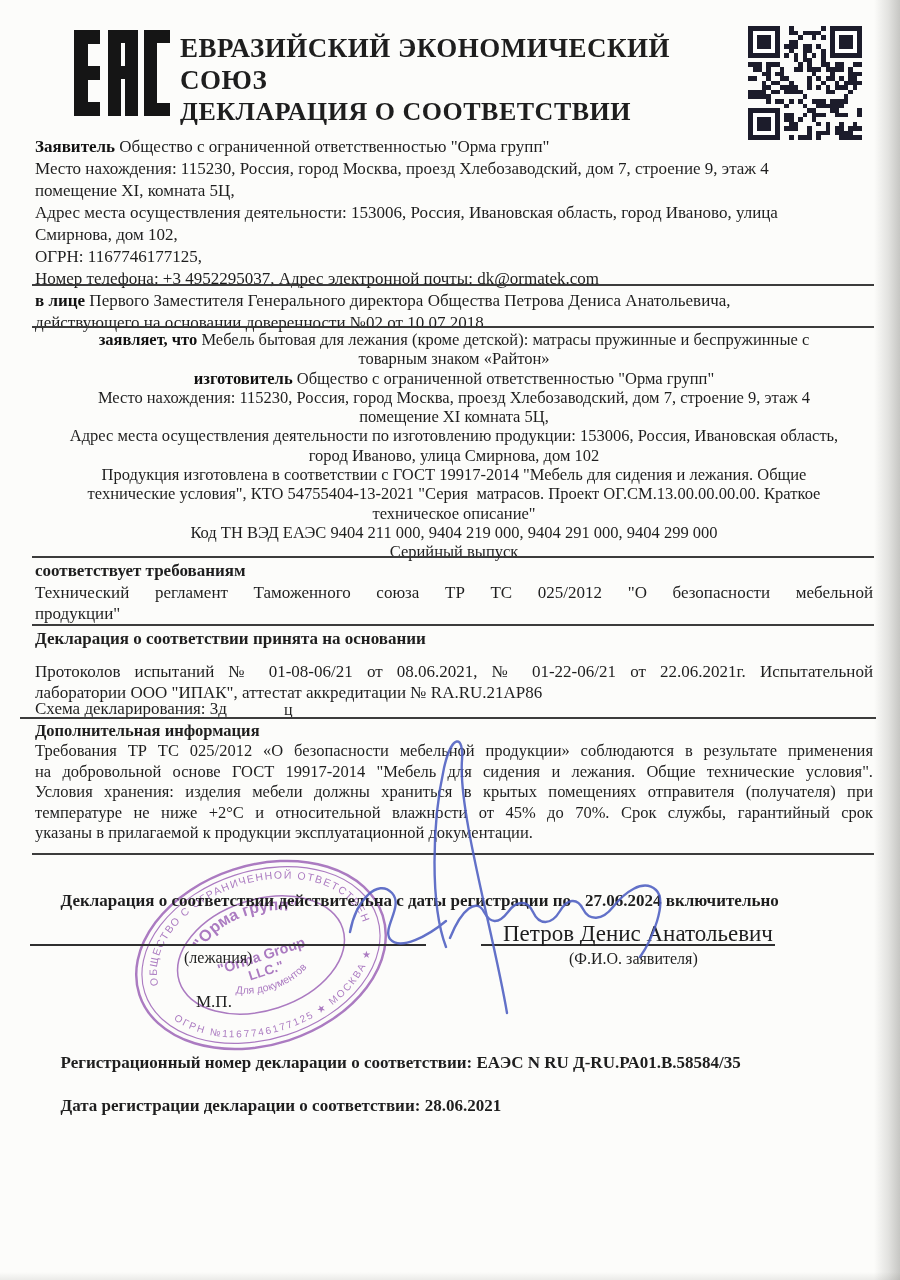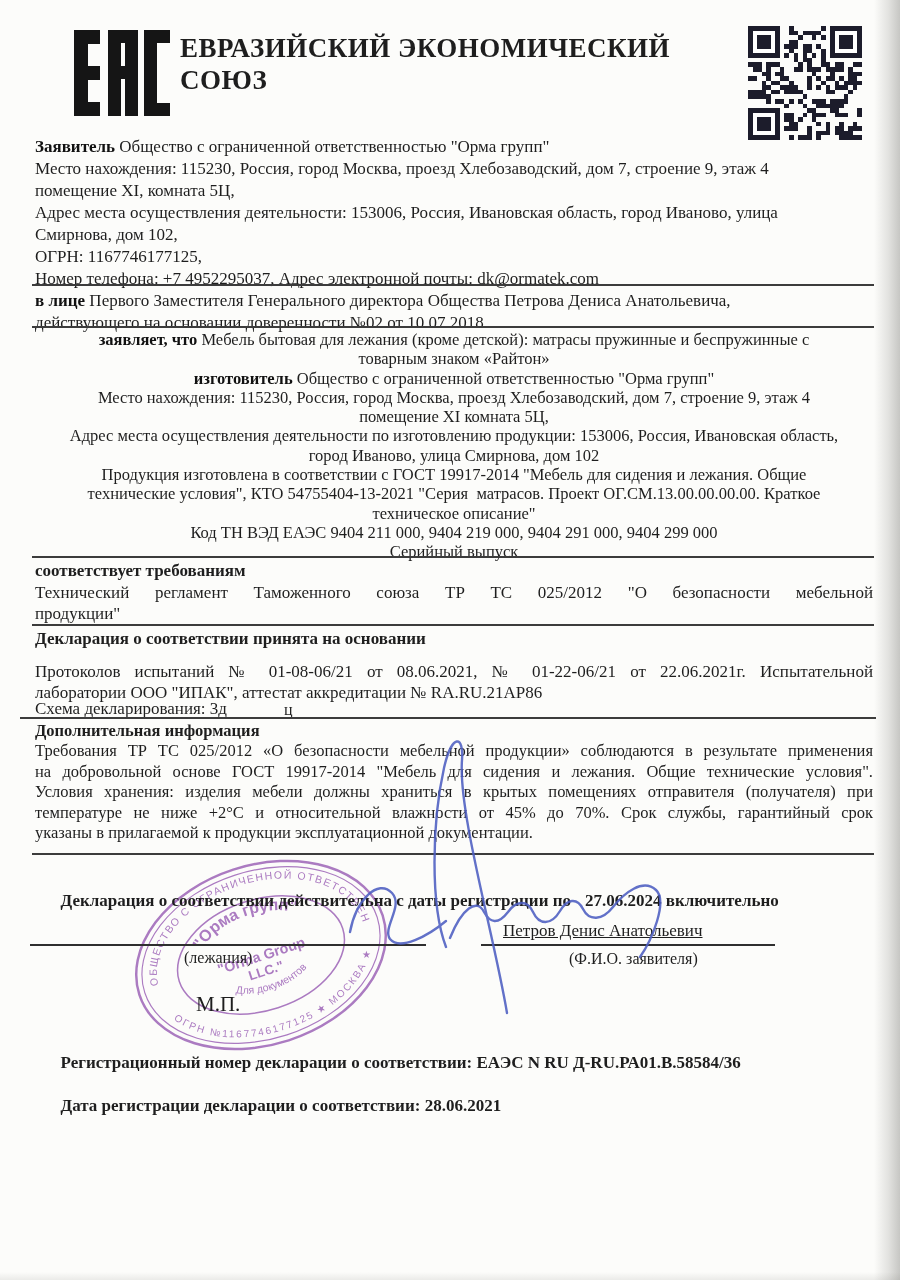--- a/index.html
+++ b/index.html
@@ -33,22 +33,22 @@
   .hdr { font-weight:bold; font-size:17px; }
   .divider { position:absolute; height:2px; background:#3c3c3c; }
   .stray { position:absolute; font-size:16px; color:#222; }
 
   .bold-line { position:absolute; left:35px; font-weight:bold; font-size:17px; white-space:pre-wrap; }
   .date-gap { margin-left:14px; }
 
   
   .sig-line { position:absolute; height:2px; background:#2f2f2f; }
   .caption { position:absolute; font-size:16px; }
-  .fio-name { position:absolute; font-size:17px;text-decoration:underline; }
-  .mp { position:absolute; font-size:21px; }
+  .fio-name { position:absolute; font-size:23px; }
+  .mp { position:absolute; font-size:17px; }
 
   .stamp { position:absolute; left:116px; top:850px; width:290px; height:210px;
     transform:rotate(-18deg); opacity:.82; z-index:2; }
   .ink { position:absolute; left:0; top:0; width:900px; height:1280px; pointer-events:none; z-index:4; }
   .textlayer { position:relative; z-index:3; }
 </style>
 </head>
 <body>
 
 <div class="page">
@@ -92,20 +92,21 @@
           <rect x="51" y="0" width="13" height="86"></rect>
         <rect x="34" y="0" width="30" height="13"></rect>
           <rect x="34" y="36" width="30" height="13"></rect>
         <rect x="70" y="0" width="13" height="86"></rect>
           <rect x="70" y="0" width="26" height="13"></rect>
         <rect x="70" y="73" width="26" height="13"></rect>
       </svg>
     </div>
     <div class="title-block">
       <div class="title-line1">ЕВРАЗИЙСКИЙ ЭКОНОМИЧЕСКИЙ СОЮЗ</div>
+      <div class="title-line2">ДЕКЛАРАЦИЯ О СООТВЕТСТВИИ</div>
     </div>
     <div class="qr">
       <svg id="qr" viewBox="0 0 25 25" width="114" height="114" shape-rendering="crispEdges">
           <rect x="9" y="0" width="1" height="1" fill="#1c1c2b"></rect>
           <rect x="16" y="0" width="1" height="1" fill="#1c1c2b"></rect>
           <rect x="9" y="1" width="1" height="1" fill="#1c1c2b"></rect>
           <rect x="10" y="1" width="1" height="1" fill="#1c1c2b"></rect>
           <rect x="12" y="1" width="1" height="1" fill="#1c1c2b"></rect>
           <rect x="13" y="1" width="1" height="1" fill="#1c1c2b"></rect>
           <rect x="14" y="1" width="1" height="1" fill="#1c1c2b"></rect>
@@ -312,21 +313,21 @@
         </svg>
     </div>
 
     <div class="sec lh22" style="top:136px">
       <div class="ln"><b>Заявитель</b><span> Общество с ограниченной ответственностью "Орма групп"</span></div>
       <div class="ln">Место нахождения: 115230, Россия, город Москва, проезд Хлебозаводский, дом 7, строение 9, этаж 4</div>
       <div class="ln">помещение XI, комната 5Ц,</div>
       <div class="ln">Адрес места осуществления деятельности: 153006, Россия, Ивановская область, город Иваново, улица</div>
       <div class="ln">Смирнова, дом 102,</div>
       <div class="ln">ОГРН: 1167746177125,</div>
-      <div class="ln">Номер телефона: +7 4952295037, Адрес электронной почты: dk@ormatek.com</div>
+      <div class="ln">Номер телефона: +3 4952295037, Адрес электронной почты: dk@ormatek.com</div>
     </div>
     <div class="divider" style="top:284px; left:32px; width:842px;"></div>
 
     <div class="sec lh22" style="top:290px">
       <div class="ln"><b>в лице</b><span> Первого Заместителя Генерального директора Общества Петрова Дениса Анатольевича,</span></div>
       <div class="ln">действующего на основании доверенности №02 от 10.07.2018</div>
     </div>
     <div class="divider" style="top:326px; left:32px; width:842px;"></div>
 
     <div class="sec lh19" style="top:330px">
@@ -378,21 +379,21 @@
     </div>
 
     <div class="sig-line" style="top:944px; left:30px; width:396px;"></div>
     <div class="sig-line" style="top:944px; left:481px; width:294px;"></div>
     <div class="fio-name" style="left:503px; top:921px;">Петров Денис Анатольевич</div>
     <div class="caption" style="left:184px; top:949px;">(лежания)</div>
     <div class="caption" style="left:569px; top:950px;">(Ф.И.О. заявителя)</div>
     <div class="mp" style="left:196px; top:992px;">М.П.</div>
 
     <div class="bold-line" style="top:1033px">
-      <span>Регистрационный номер декларации о соответствии: </span><span>ЕАЭС N RU Д-RU.РА01.В.58584/36</span>
+      <span>Регистрационный номер декларации о соответствии: </span><span>ЕАЭС N RU Д-RU.РА01.В.58584/35</span>
     </div>
     <div class="bold-line" style="top:1076px">
       <span>Дата регистрации декларации о соответствии: </span><span>28.06.2021</span>
     </div>
   </div>
 
   <svg class="ink">
     <g fill="none" stroke="#4d5ec2" stroke-width="2.4" stroke-linecap="round" opacity="0.88">
       <path d="M 507 1013 C 494 935 458 812 462 760 C 464 735 452 733 444 768 C 432 822 430 905 446 947"></path>
       <path d="M 350 932 C 356 900 378 878 392 893 C 404 906 382 928 390 939 C 400 951 428 936 446 921"></path>

